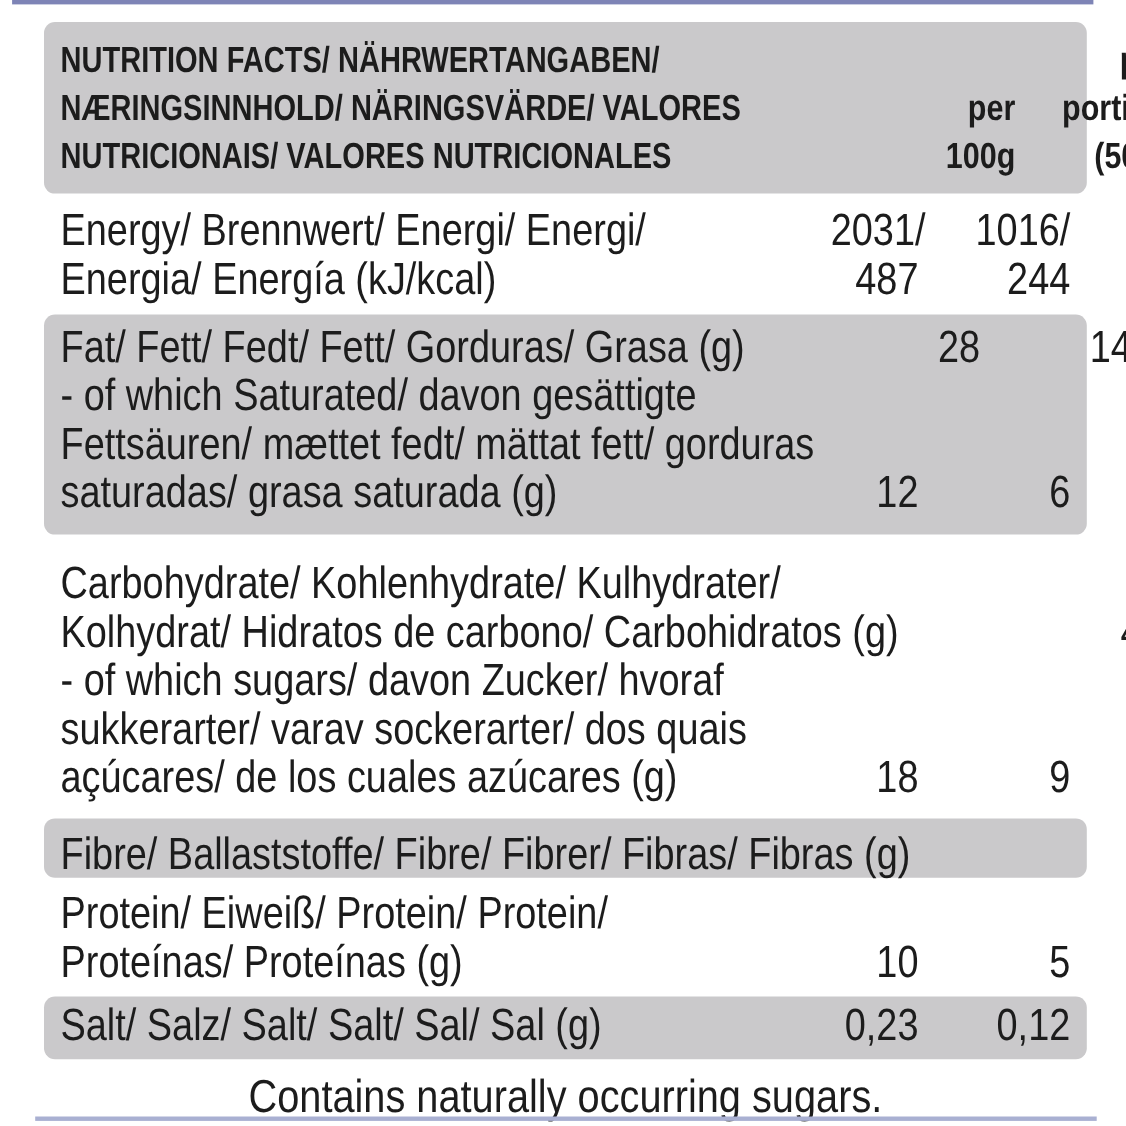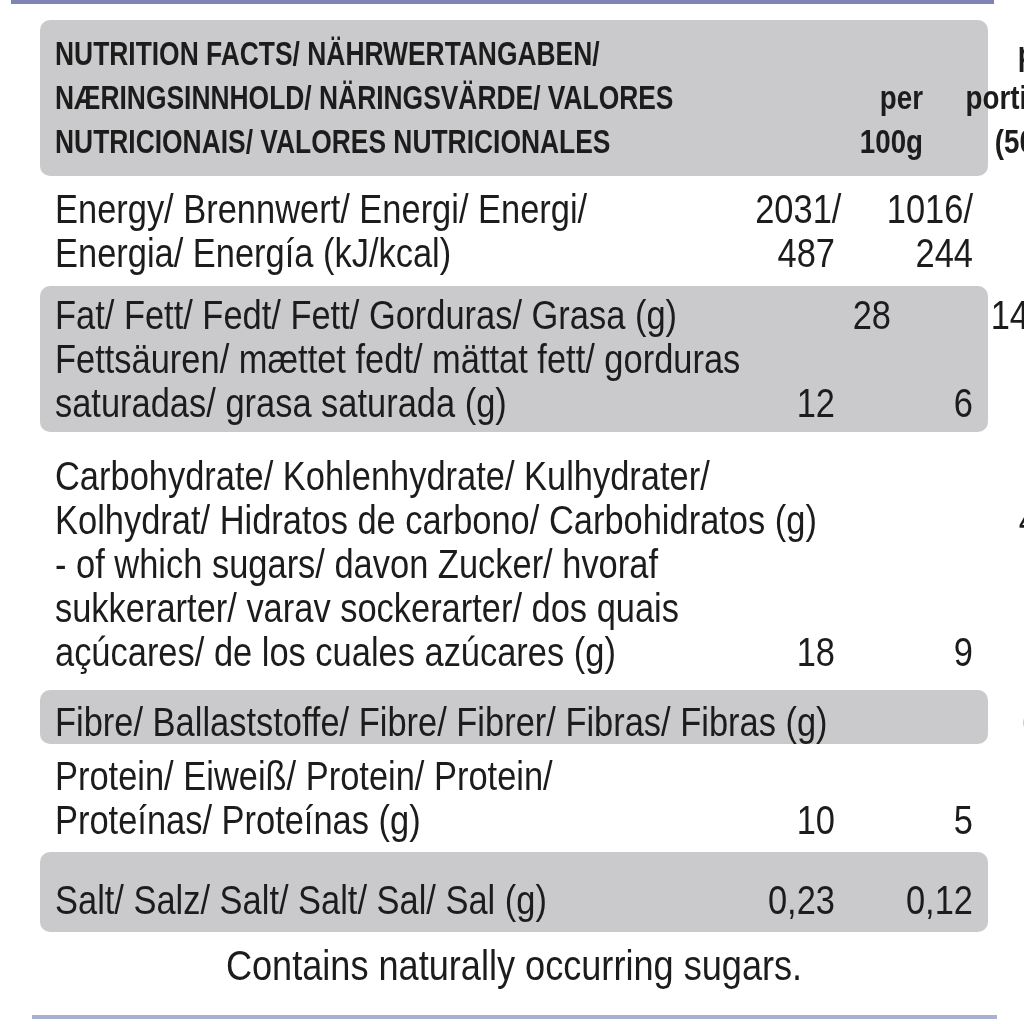--- a/index.html
+++ b/index.html
@@ -38,25 +38,25 @@
     font-size: 33px; line-height: 44px; font-weight: bold; white-space: nowrap;
     transform: scaleX(0.80); transform-origin: 0 50%;
   }
   .hcol { display: flex; flex-direction: column; justify-content: flex-end; }
   .hcol div {
     font-size: 33px; line-height: 44px; font-weight: bold; text-align: right;
     transform: scaleX(0.84); transform-origin: 100% 50%; white-space: nowrap;
   }
   
   .r-energy  { padding-top: 11px; padding-bottom: 11px; }
-  .r-fat     { padding-top: 7px;  padding-bottom: 7px; }
+  .r-fat     { padding-top: 7px;  padding-bottom: 17px; }
   .r-carb    { padding-top: 22px;  padding-bottom: 9px; }
   .r-fibre   { margin-top: 7px; padding-top: 10px; }
   .r-protein { padding-top: 10px; padding-bottom: 10px; }
-  .r-salt    { padding-top: 26px; padding-bottom: 10px; }
+  .r-salt    { padding-top: 3px; padding-bottom: 10px; }
   .footer {
     margin-top: 12px; text-align: center;
     font-size: 42px; line-height: 44px;
   }
   .footer span {
     display: inline-block;
     transform: scaleX(0.86); transform-origin: 50% 50%; white-space: nowrap;
   }
 </style>
 </head>
@@ -96,20 +96,25 @@
       <span class="val">487</span>
       <span class="val">244</span>
     </div>
   </div>
 
   <div class="row gray r-fat">
     <div class="line">
       <span class="lbl">Fat/ Fett/ Fedt/ Fett/ Gorduras/ Grasa (g)</span>
       <span class="val">28</span>
       <span class="val">14</span>
+    </div>
+    <div class="line">
+      <span class="lbl">- of which Saturated/ davon gesättigte</span>
+      <span class="val"></span>
+      <span class="val"></span>
     </div>
     <div class="line">
       <span class="lbl">Fettsäuren/ mættet fedt/ mättat fett/ gorduras</span>
       <span class="val"></span>
       <span class="val"></span>
     </div>
     <div class="line">
       <span class="lbl">saturadas/ grasa saturada (g)</span>
       <span class="val">12</span>
       <span class="val">6</span>

